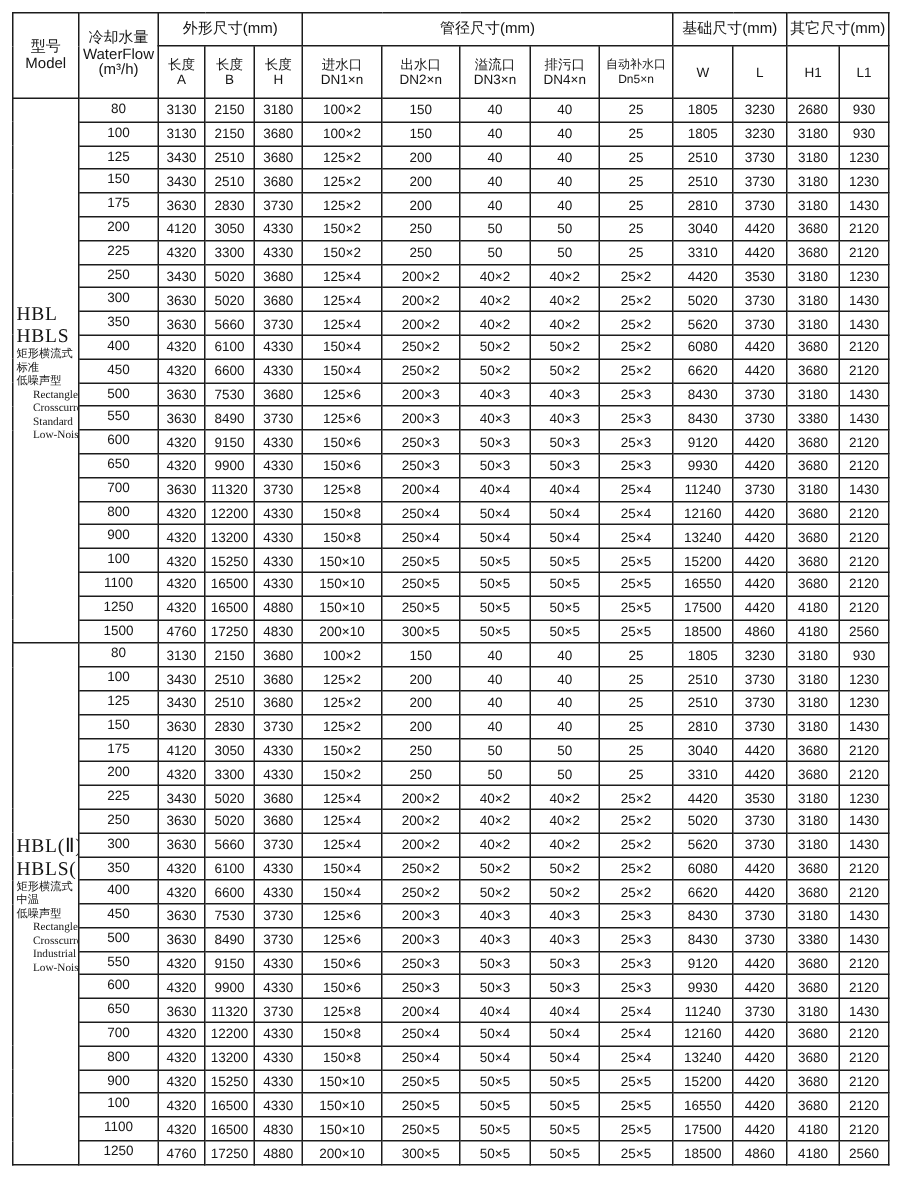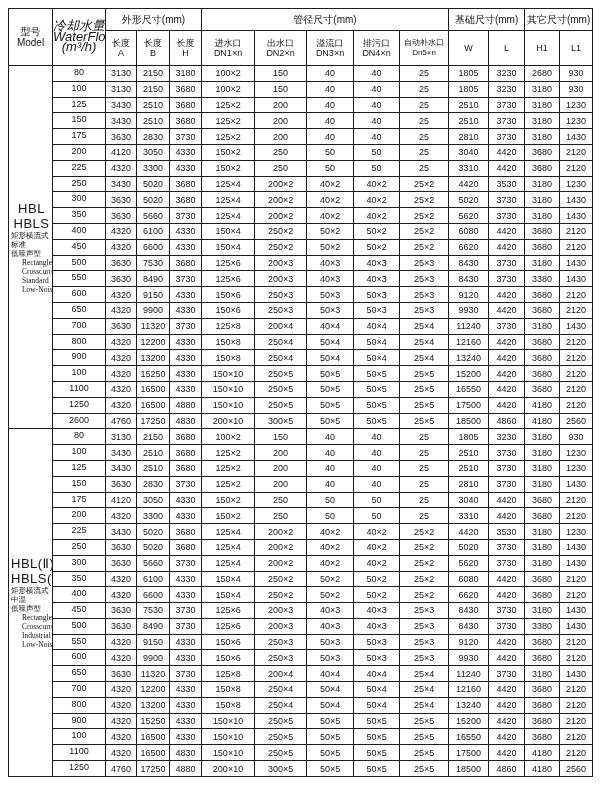--- a/index.html
+++ b/index.html
@@ -15,27 +15,27 @@
   th,td{
     border:1px solid #1c1c1c;text-align:center;vertical-align:middle;
     padding:0;overflow:hidden;white-space:nowrap;
   }
   thead tr.h1{height:22px;}
   thead tr.h2{height:35px;}
   th{font-weight:normal;font-size:10px;line-height:11px;}
   th.sub{font-size:9px;line-height:10px;margin-left:44px;}
   th.sub.tight{font-size:8px;}
   th.twoLine span{display:block;text-align:center;}
-  th.flowHead{font-size:13px;line-height:10.5px;font-style:italic;}
+  th.flowHead{font-size:10px;line-height:10.5px;}
   td{font-size:9px;}
   td.flow-cell{vertical-align:top;padding-top:1px;font-size:9px;text-align:center;}
   td.model-cell{
     text-align:left;vertical-align:middle;padding-left:2px;
   }
-  .m-name{font-family:Liberation Sans, sans-serif;font-size:13px;line-height:15px;letter-spacing:0.5px;text-align:center;}
+  .m-name{font-family:Liberation Serif, serif;font-size:13px;line-height:15px;letter-spacing:0.5px;}
   .m-cn{font-size:7.5px;line-height:9px;}
   .m-en{font-family:"Liberation Serif","DejaVu Serif",serif;font-size:7.5px;line-height:9px;padding-left:11px;}
 </style>
 </head>
 <body>
 
 <div class="sheet">
   <table>
     <colgroup>
       <col style="width:44px">
@@ -452,21 +452,21 @@
           <td>250×5</td>
           <td>50×5</td>
           <td>50×5</td>
           <td>25×5</td>
           <td>17500</td>
           <td>4420</td>
           <td>4180</td>
           <td>2120</td>
         </tr>
         <tr>
-          <td class="flow-cell">2600</td>
+          <td class="flow-cell">1500</td>
           <td>4760</td>
           <td>17250</td>
           <td>4830</td>
           <td>200×10</td>
           <td>300×5</td>
           <td>50×5</td>
           <td>50×5</td>
           <td>25×5</td>
           <td>18500</td>
           <td>4860</td>

